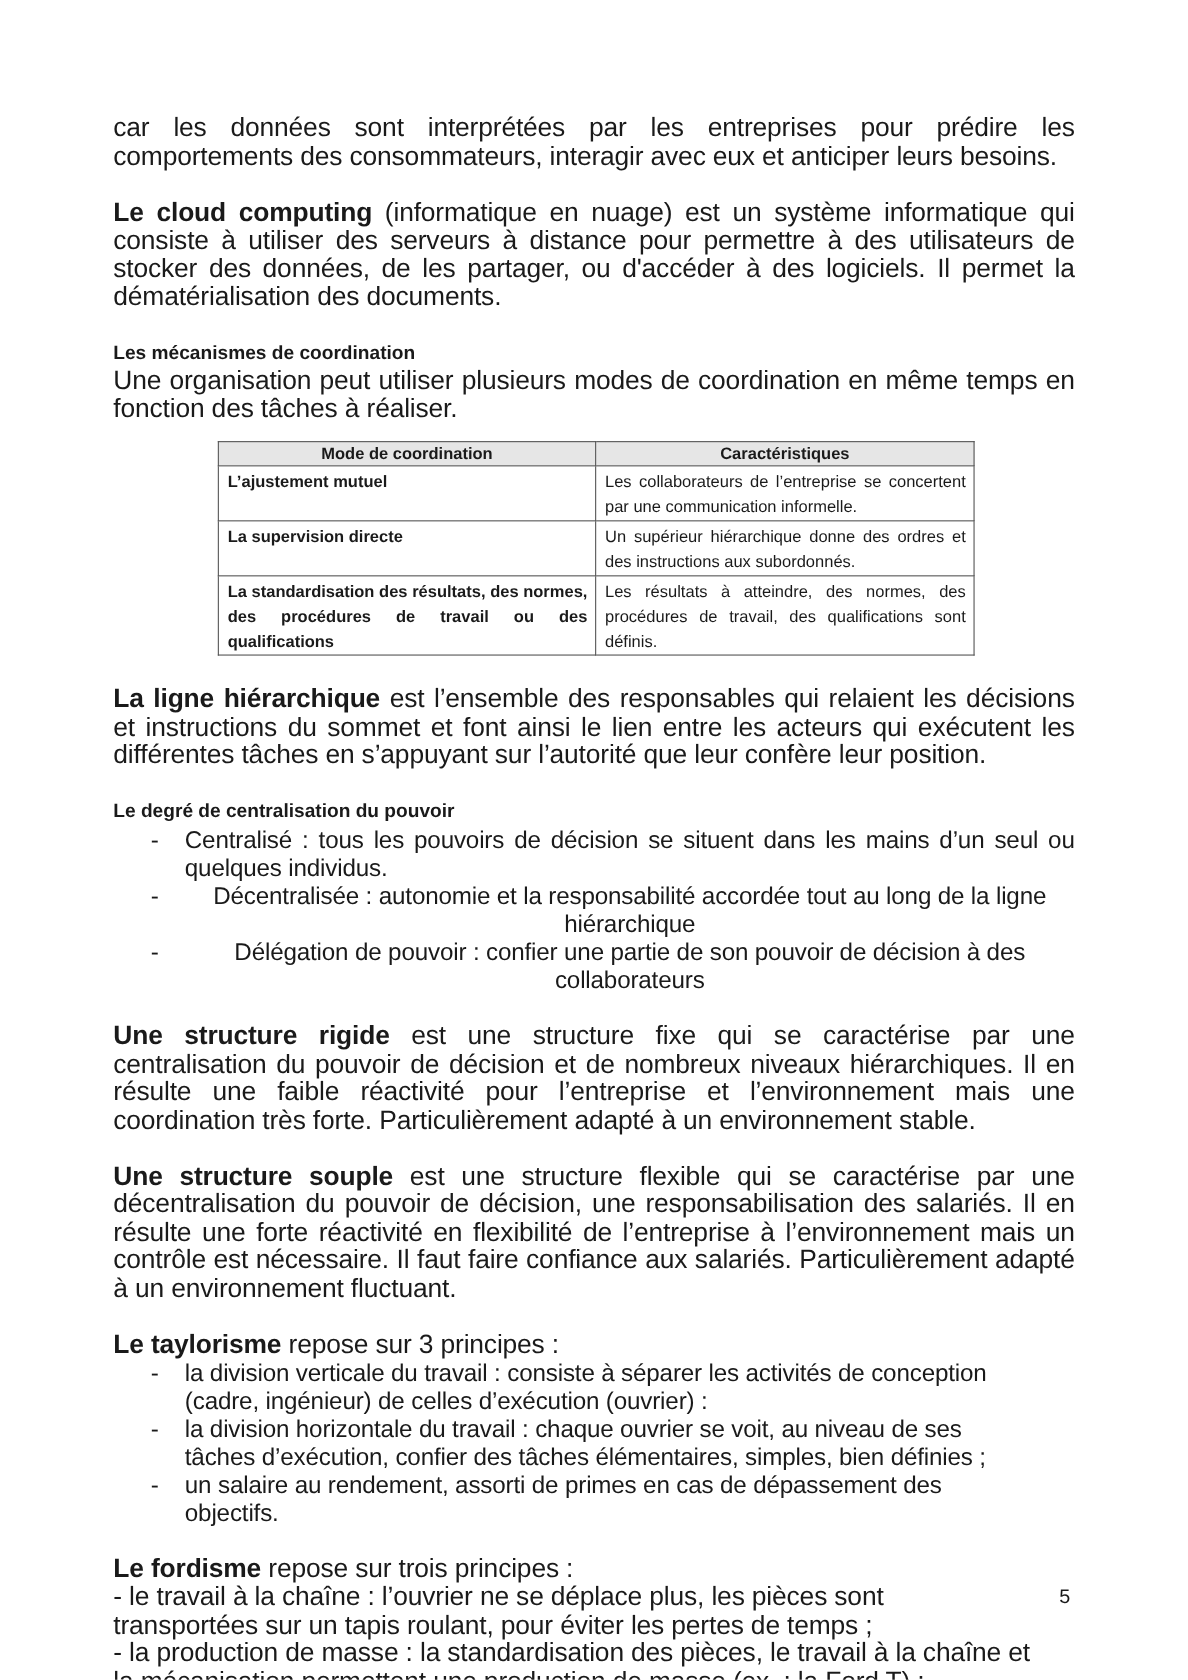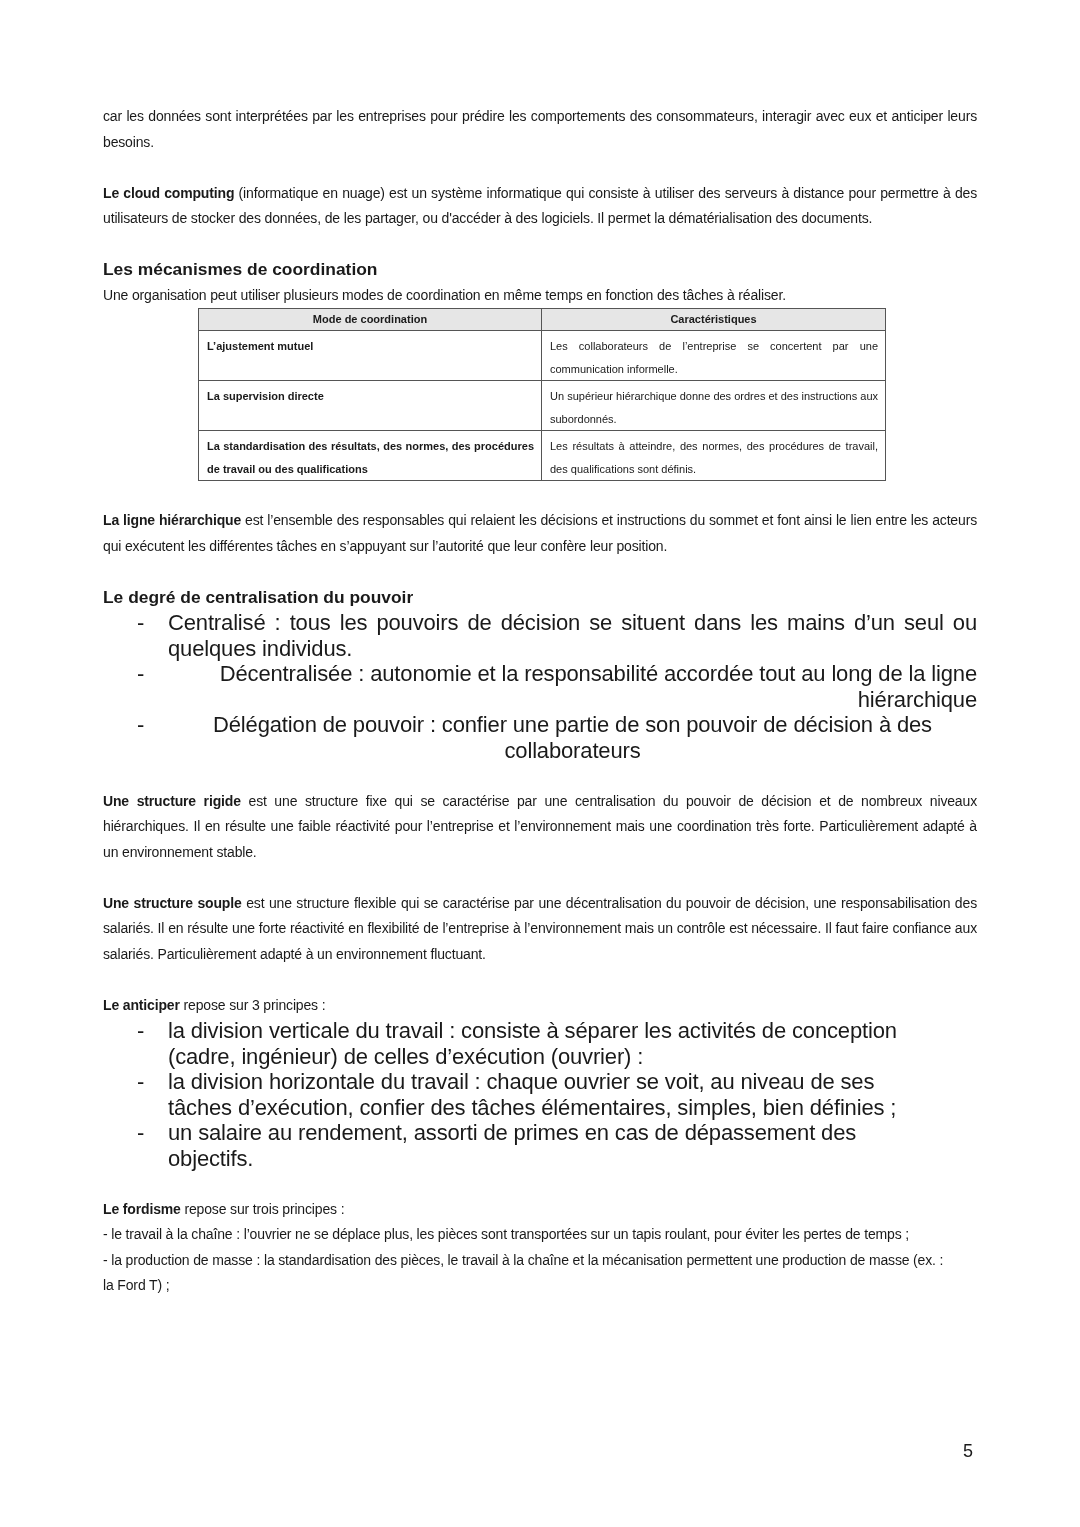--- a/index.html
+++ b/index.html
@@ -3,39 +3,39 @@
 <meta charset="utf-8">
 <style>
   html, body { margin: 0; padding: 0; background: #ffffff; }
   body {
     width: 1080px; height: 1527px; position: relative; overflow: hidden;
     font-family: "Liberation Sans", "DejaVu Sans", sans-serif;
     color: #1a1a1a;
   }
   .page { position: absolute; left: 103px; top: 104px; width: 874px; }
   .p {
-    font-size: 14px; line-height: 25.5px; margin: 0;
+    font-size: 24px; line-height: 25.5px; margin: 0;
     text-align: justify; letter-spacing: -0.15px;
   }
   .p.last-left { text-align-last: left; }
   .gap { height: 25.5px; }
   b { font-weight: bold; }
   .heading { font-weight: bold; font-size: 17.4px; line-height: 25.5px; margin: 0; }
   ul.dash { list-style: none; margin: 0; padding: 0; }
   ul.dash li {
     position: relative; padding-left: 65px; font-size: 22px; line-height: 25.5px;
     text-align: justify; letter-spacing: -0.15px;
   }
   ul.dash li::before {
     content: "-"; position: absolute; left: 34px; top: 0;
   }
   ul.dash.left li { text-align: left; }
   table.coord {
-    border-collapse: collapse; margin: 0 0 0 95px; width: 688px;
-    font-family: "Liberation Sans", sans-serif; font-size: 11px; line-height: 22.5px;
+    border-collapse: collapse; margin: 16px 0 0 95px; width: 688px;
+    font-family: "Liberation Sans", sans-serif; font-size: 15px; line-height: 22.5px;
   }
   table.coord th {
     background: #e6e6e6; font-weight: bold; border: 1px solid #555; padding: 0 6px;
     text-align: center; line-height: 21px;
   }
   table.coord td {
     border: 1px solid #555; vertical-align: top; padding: 4px 7px 0 8px; text-align: justify;
     text-align-last: left;
   }
   table.coord td.mode { font-weight: bold; width: 327px; }
@@ -81,32 +81,32 @@
   </table>
 
   <div class="gap" style="height:27px;"></div>
 
   <p class="p last-left"><b>La ligne hiérarchique</b><span> est l’ensemble des responsables qui relaient les décisions et instructions du sommet et font ainsi le lien entre les acteurs qui exécutent les différentes tâches en s’appuyant sur l’autorité que leur confère leur position.</span></p>
   <div class="gap"></div>
 
   <p class="heading">Le degré de centralisation du pouvoir</p>
   <ul class="dash">
     <li style="text-align-last:left;">Centralisé : tous les pouvoirs de décision se situent dans les mains d’un seul ou quelques individus.</li>
-    <li style="text-align:right;">Décentralisée : autonomie et la responsabilité  accordée tout au long de la ligne hiérarchique</li>
+    <li style="text-align:center;">Décentralisée : autonomie et la responsabilité  accordée tout au long de la ligne hiérarchique</li>
     <li style="text-align:center;">Délégation de pouvoir : confier une partie de son pouvoir de décision à des collaborateurs</li>
   </ul>
   <div class="gap"></div>
 
   <p class="p last-left"><b>Une structure rigide</b><span> est une structure fixe qui se caractérise par une centralisation du pouvoir de décision et de nombreux niveaux hiérarchiques. Il en résulte une faible réactivité pour l’entreprise et l’environnement mais une coordination très forte. Particulièrement adapté à un environnement stable.</span></p>
   <div class="gap"></div>
 
   <p class="p last-left"><b>Une structure souple</b><span> est une structure flexible qui se caractérise par une décentralisation du pouvoir de décision, une responsabilisation des salariés. Il en résulte une forte réactivité en flexibilité de l’entreprise à l’environnement mais un contrôle est nécessaire. Il faut faire confiance aux salariés. Particulièrement adapté à un environnement fluctuant.</span></p>
   <div class="gap"></div>
 
-  <p class="p"><b>Le anticiper</b><span> repose sur 3 principes :</span></p>
+  <p class="p"><b>Le taylorisme</b><span> repose sur 3 principes :</span></p>
   <ul class="dash left" style="width:810px;">
     <li>la division verticale du travail : consiste à séparer les activités de conception (cadre, ingénieur) de celles d’exécution (ouvrier) :</li>
     <li>la division horizontale du travail : chaque ouvrier se voit, au niveau de ses tâches d’exécution, confier des tâches élémentaires, simples, bien définies ;</li>
     <li>un salaire au rendement, assorti de primes en cas de dépassement des objectifs.</li>
   </ul>
   <div class="gap"></div>
 
   <p class="p"><b>Le fordisme</b><span> repose sur trois principes :</span></p>
   <p class="p" style="text-align:left; width:830px;">- le travail à la chaîne : l’ouvrier ne se déplace plus, les pièces sont transportées sur un tapis roulant, pour éviter les pertes de temps ;</p>
   <p class="p" style="text-align:left; width:850px;">- la production de masse : la standardisation des pièces, le travail à la chaîne et la mécanisation permettent une production de masse (ex. : la Ford T) ;</p>

